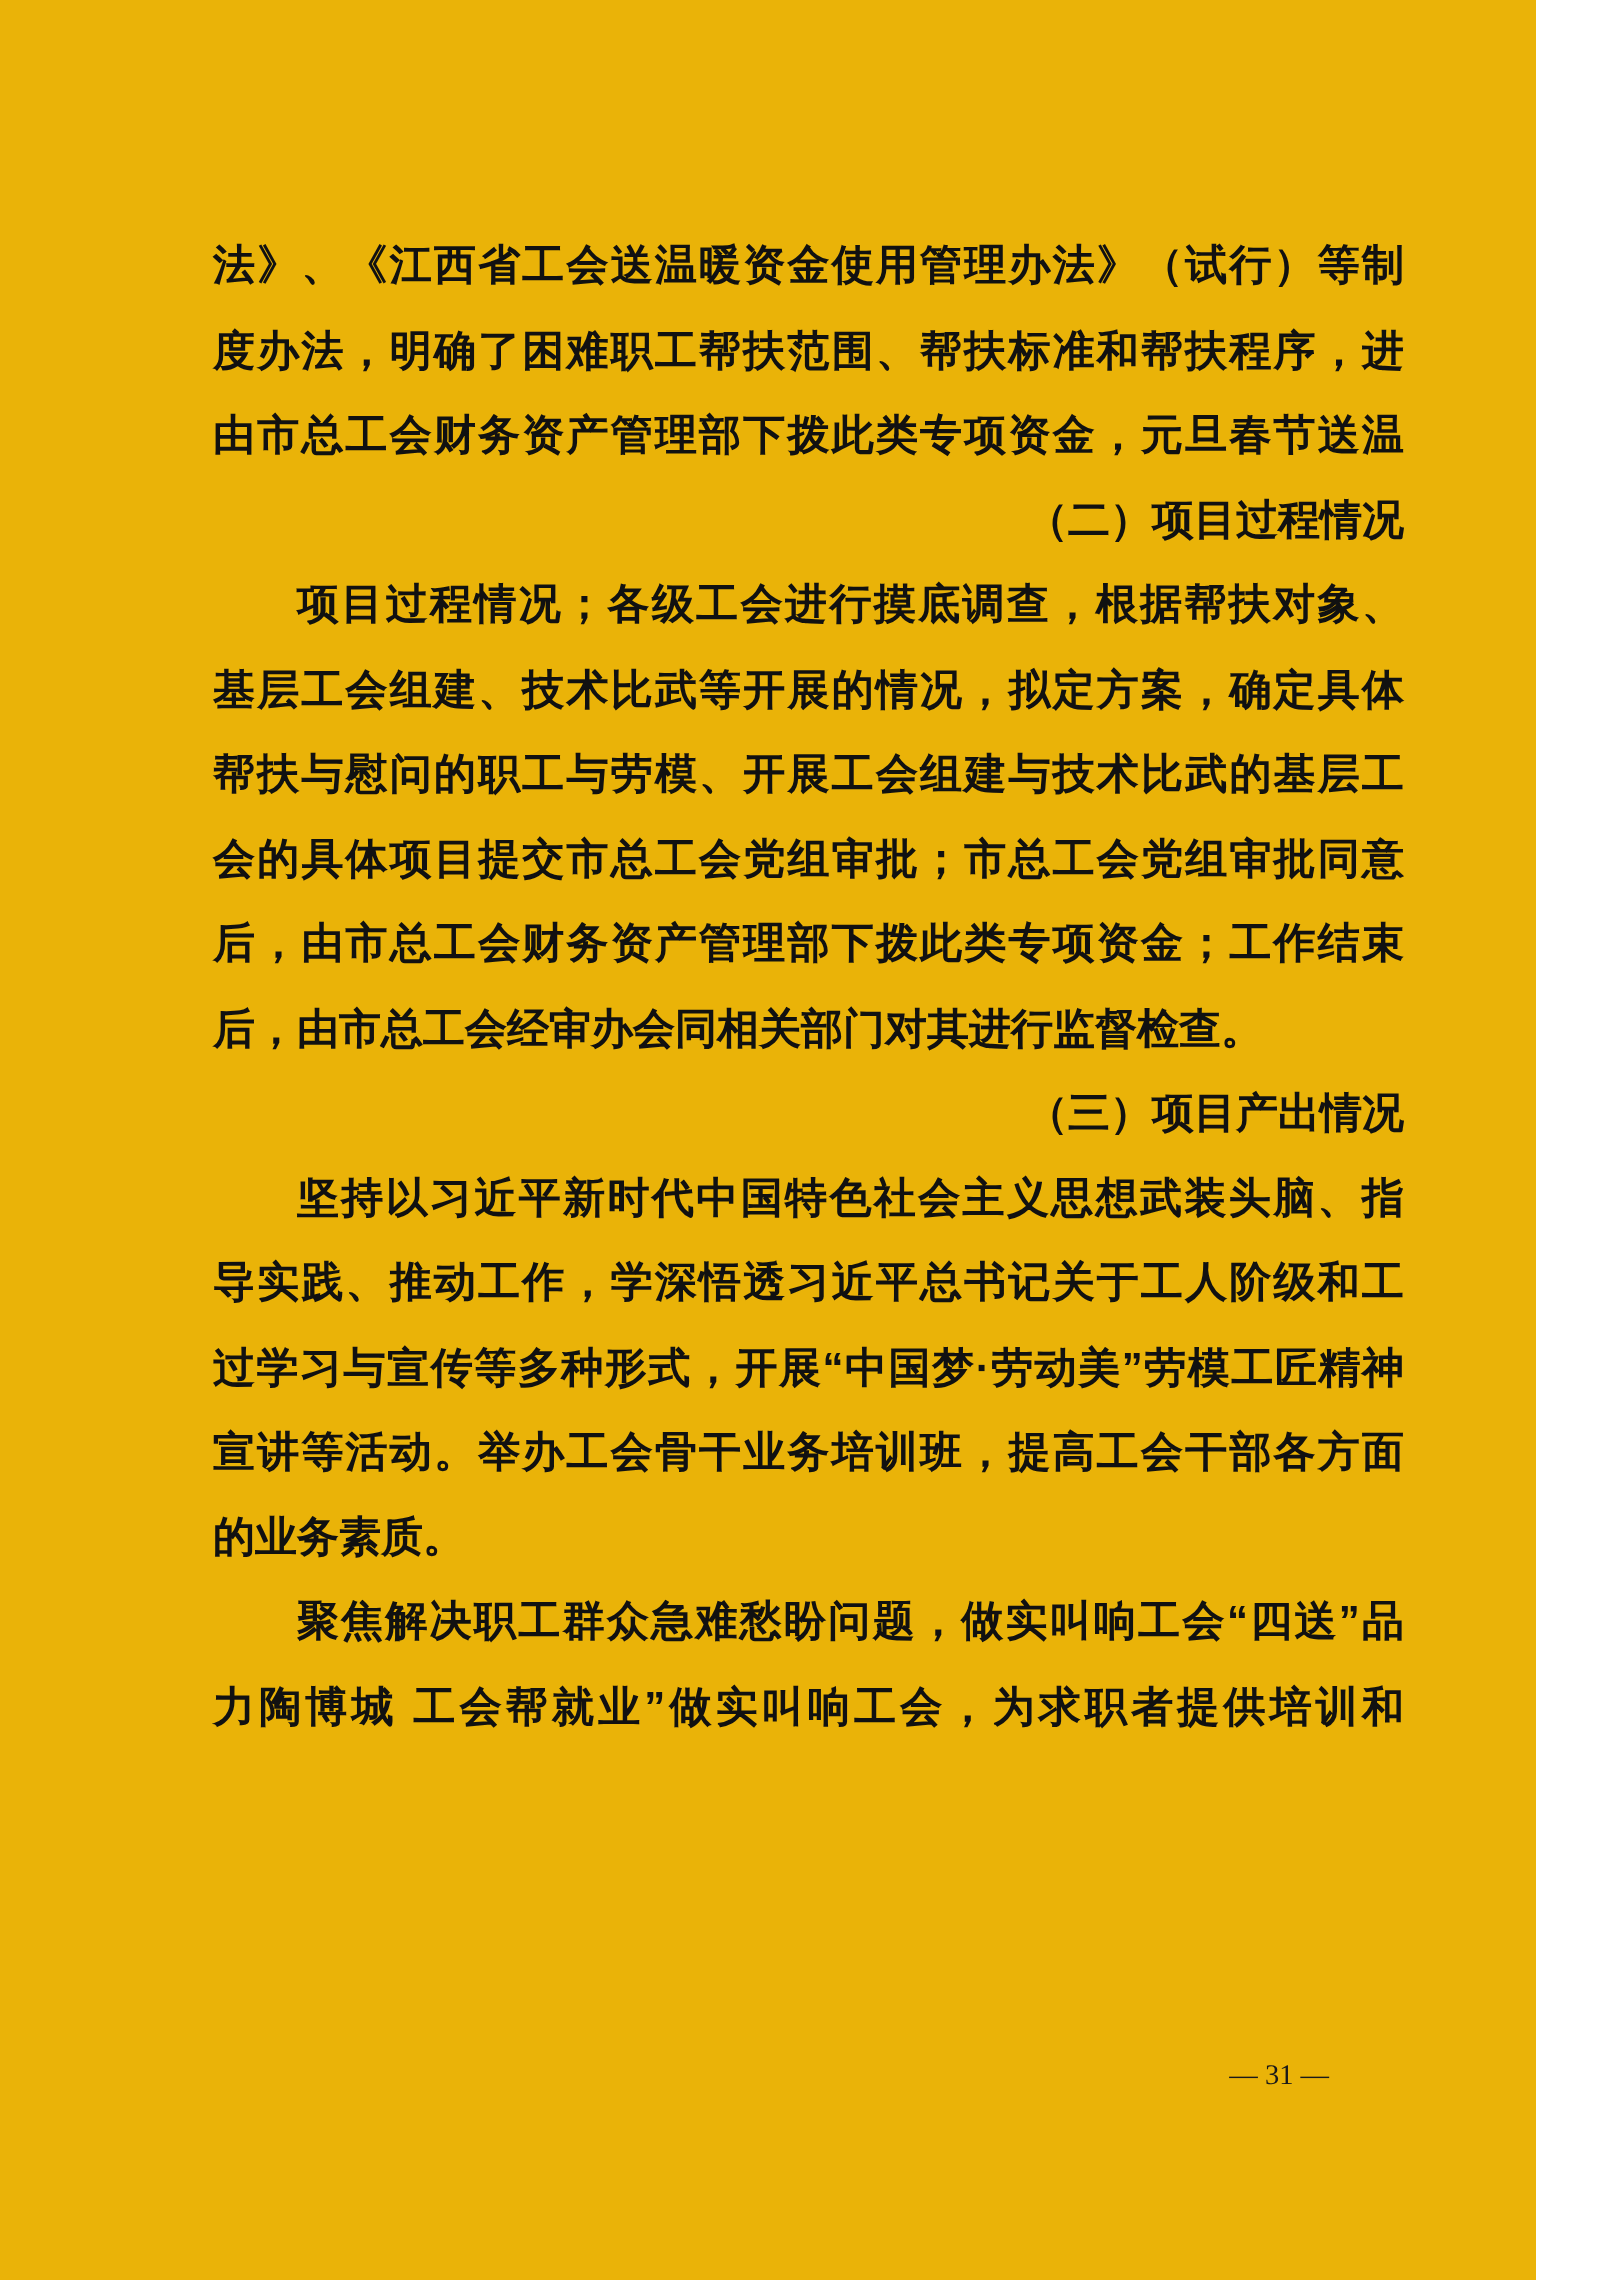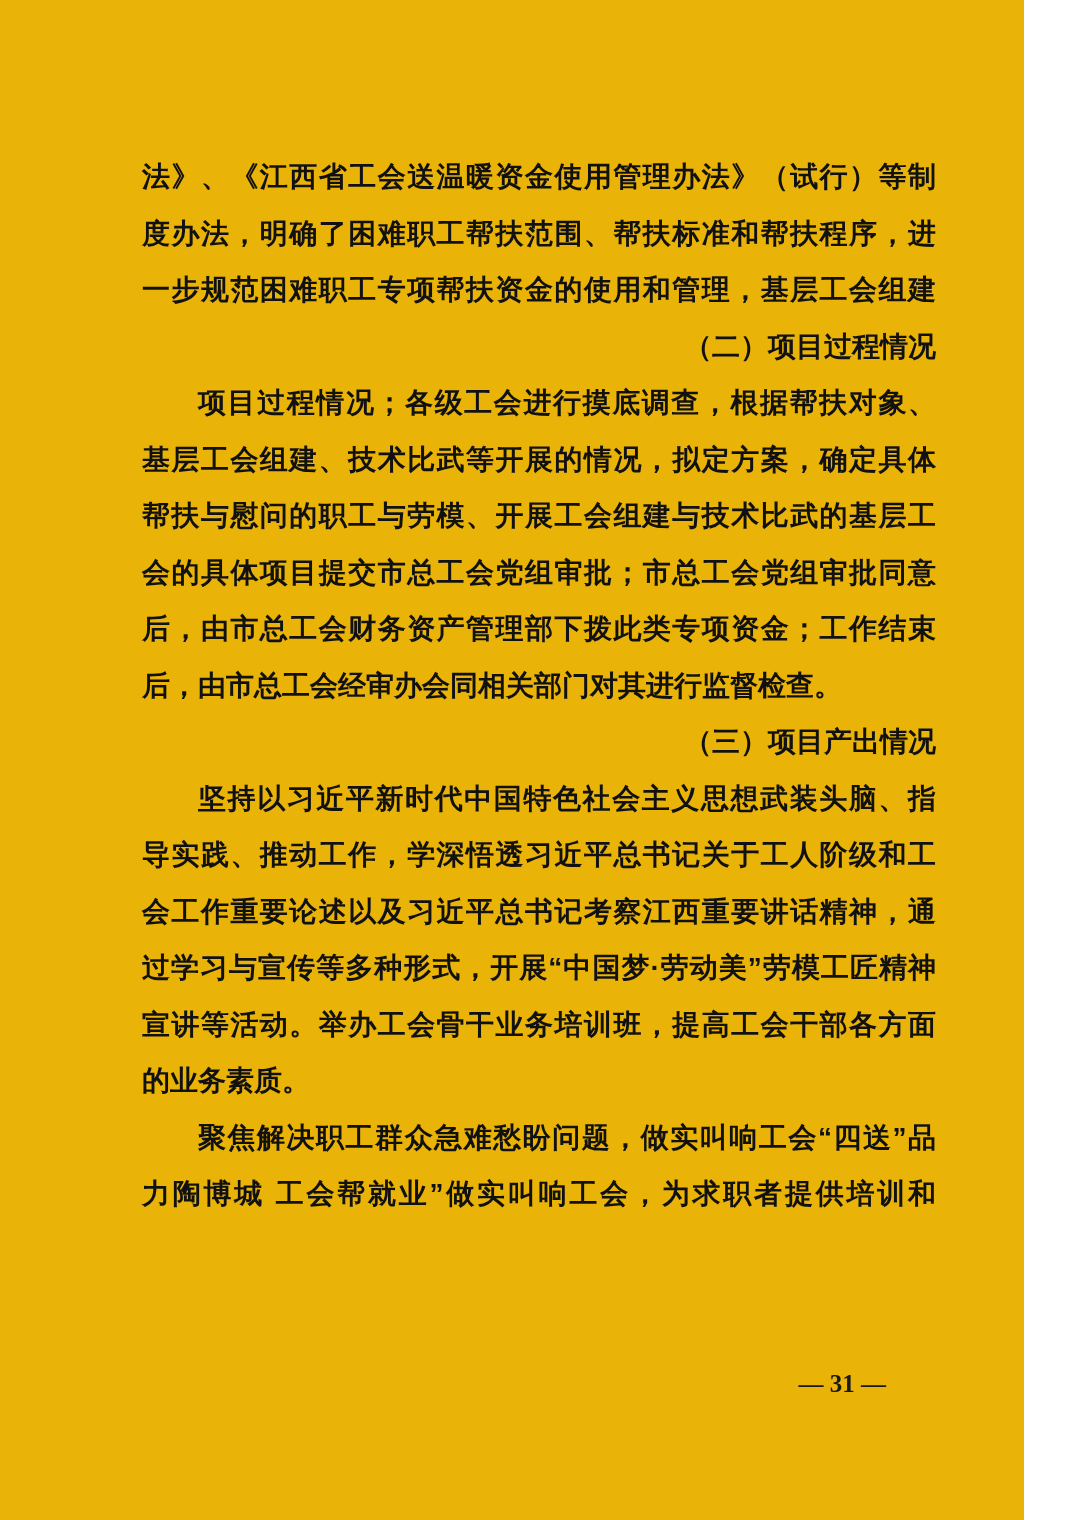--- a/index.html
+++ b/index.html
@@ -37,37 +37,37 @@
   }
   .line.ind {
     text-indent: 2em;
     text-align: right;
   }
   .footer {
     position: absolute;
     top: 1368px;
     right: 138px;
     font-family: "Liberation Serif", serif;
-    font-size: 25px;
+    font-size: 19px;
     line-height: 32px;
-    font-weight: 700;
+    font-weight: 400;
     color: #1a1a1a;
   }
 </style>
 </head>
 <body>
 
 <div class="page">
 
   <div class="text-block">
 
     <div class="para">
       <div class="line j">法》、《江西省工会送温暖资金使用管理办法》（试行）等制</div>
       <div class="line j">度办法，明确了困难职工帮扶范围、帮扶标准和帮扶程序，进</div>
-      <div class="line j">一步规范困难职工专项帮扶资金的使用和管理，基层工会组建</div>
+      <div class="line j">由市总工会财务资产管理部下拨此类专项资金，元旦春节送温</div>
     </div>
 
     <div class="para">
       <div class="line ind">（二）项目过程情况</div>
     </div>
 
     <div class="para">
       <div class="line j ind">项目过程情况；各级工会进行摸底调查，根据帮扶对象、</div>
       <div class="line j">基层工会组建、技术比武等开展的情况，拟定方案，确定具体</div>
       <div class="line j">帮扶与慰问的职工与劳模、开展工会组建与技术比武的基层工</div>
@@ -76,21 +76,20 @@
       <div class="line">后，由市总工会经审办会同相关部门对其进行监督检查。</div>
     </div>
 
     <div class="para">
       <div class="line ind">（三）项目产出情况</div>
     </div>
 
     <div class="para">
       <div class="line j ind">坚持以习近平新时代中国特色社会主义思想武装头脑、指</div>
       <div class="line j">导实践、推动工作，学深悟透习近平总书记关于工人阶级和工</div>
-      <div class="line j">会工作重要论述以及习近平总书记考察江西重要讲话精神，通</div>
       <div class="line j">过学习与宣传等多种形式，开展“中国梦·劳动美”劳模工匠精神</div>
       <div class="line j">宣讲等活动。举办工会骨干业务培训班，提高工会干部各方面</div>
       <div class="line">的业务素质。</div>
     </div>
 
     <div class="para">
       <div class="line j ind">聚焦解决职工群众急难愁盼问题，做实叫响工会“四送”品</div>
       <div class="line j">力陶博城 工会帮就业”做实叫响工会，为求职者提供培训和</div>
     </div>
 

